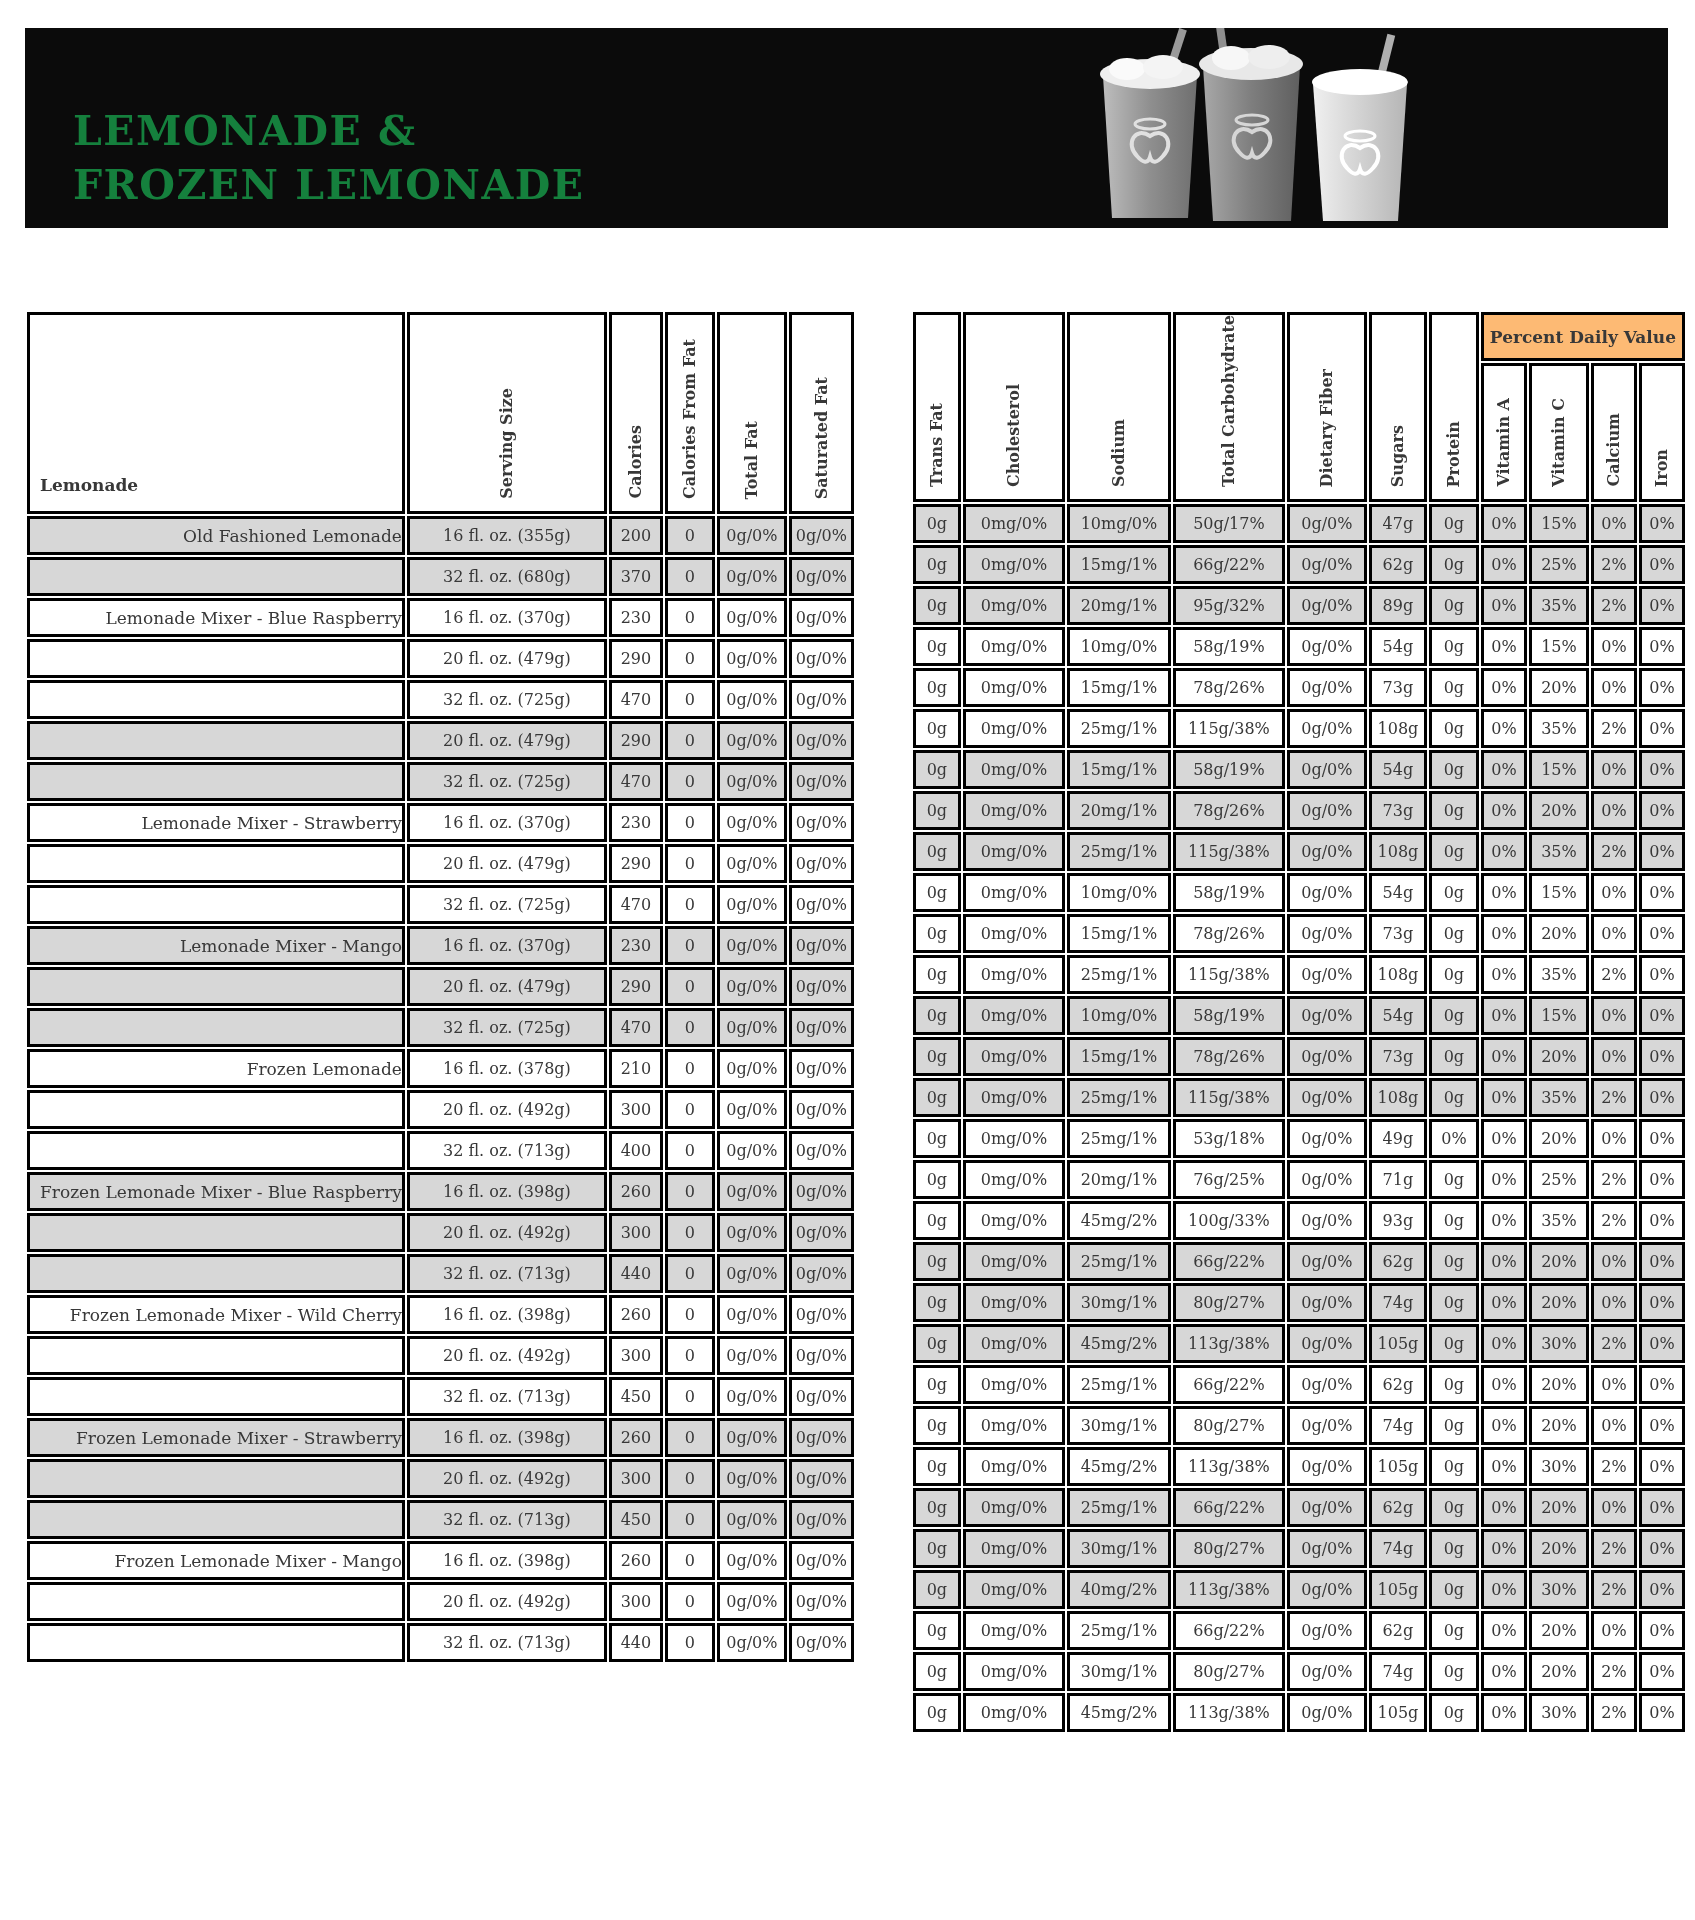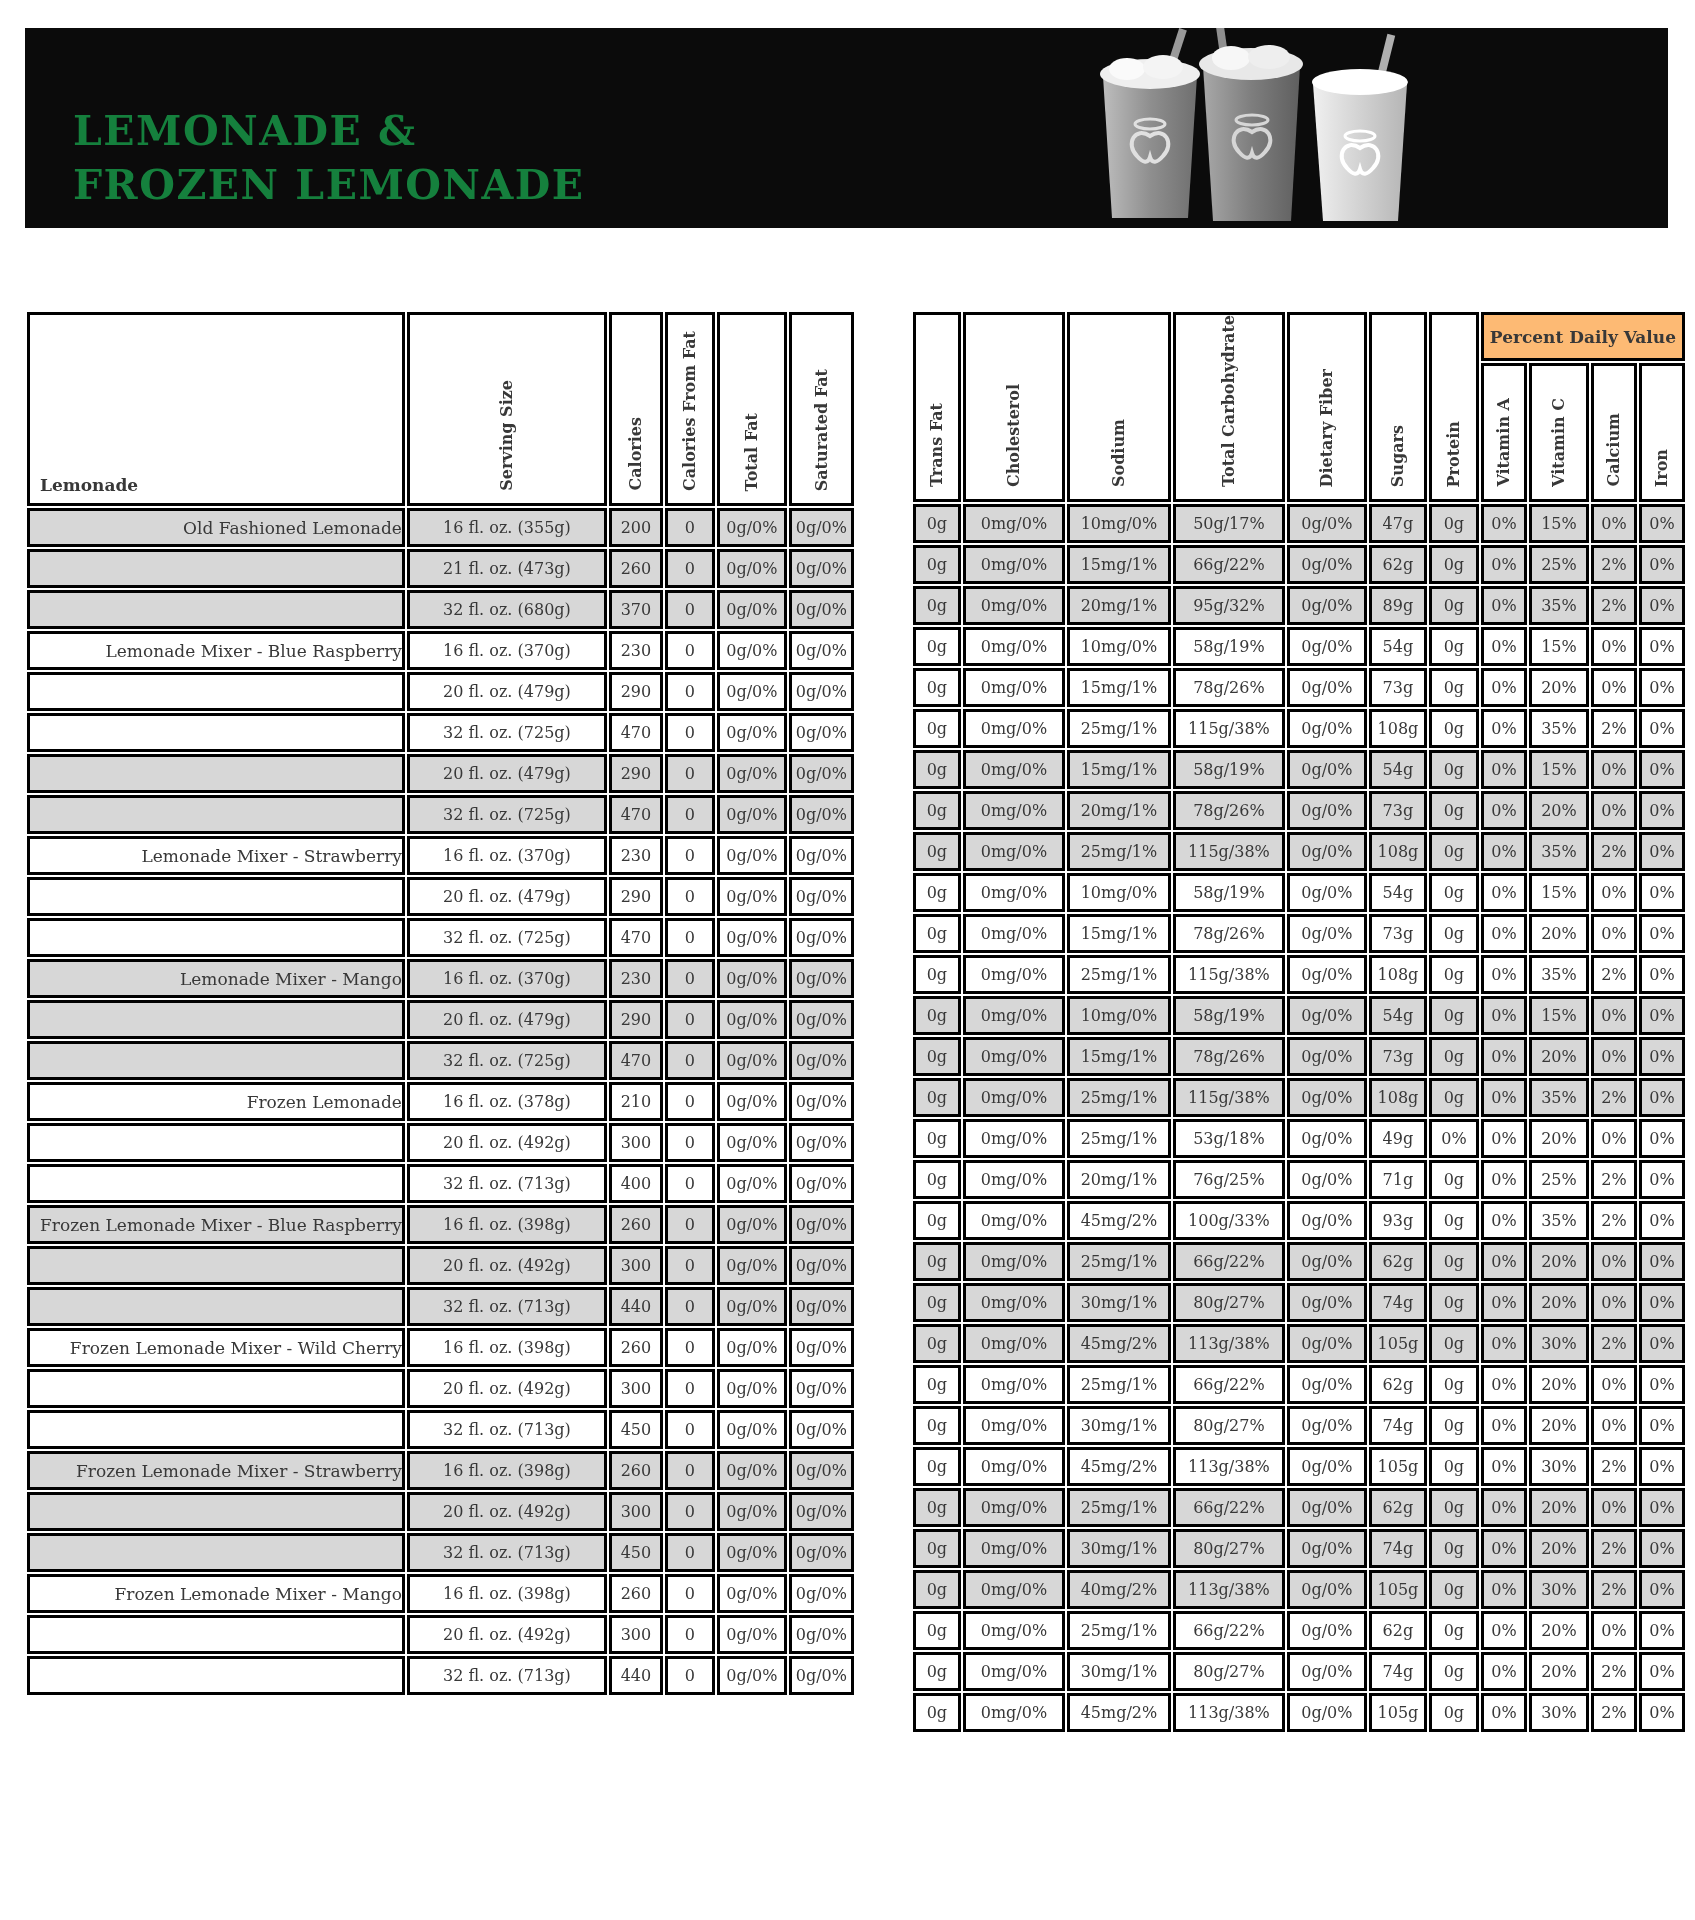--- a/index.html
+++ b/index.html
@@ -27,21 +27,21 @@
     font-size:16px; text-align:center; vertical-align:middle; color:#383838;
     overflow:hidden; white-space:nowrap;
   }
   td { height:33px; }
   thead th { vertical-align:bottom; }
   .rot-th { height:180px; }
   .vert {
     writing-mode:vertical-rl; transform:rotate(180deg);
     display:inline-block; margin-bottom:8px; font-size:16px; white-space:nowrap;
   }
-  .corner-th { text-align:left; padding-left:10px; padding-bottom:8px; font-size:17px; }
+  .corner-th { text-align:left; padding-left:10px; padding-bottom:16px; font-size:17px; }
   .pdv-th { height:42px; background:#fdba74; font-size:17px; vertical-align:middle; }
   .sub-th { height:130px; }
   .name-cell { text-align:right; padding-left:10px; font-size:17px; }
   tr.shade-gray td { background:#d7d7d7; }
   tr.shade-white td { background:#ffffff; }
 </style>
 </head>
 <body>
 
 <div class="page">
@@ -115,28 +115,20 @@
           <th class="rot-th"><span class="vert">Calories From Fat</span></th>
           <th class="rot-th"><span class="vert">Total Fat</span></th>
           <th class="rot-th"><span class="vert">Saturated Fat</span></th>
         </tr>
       </thead>
       <tbody id="left-body">
           <tr class="shade-gray">
             <td class="name-cell">Old Fashioned Lemonade</td>
             <td>16 fl. oz. (355g)</td>
             <td>200</td>
-            <td>0</td>
-            <td>0g/0%</td>
-            <td>0g/0%</td>
-          </tr>
-          <tr class="shade-gray">
-            <td class="name-cell"></td>
-            <td>21 fl. oz. (473g)</td>
-            <td>260</td>
             <td>0</td>
             <td>0g/0%</td>
             <td>0g/0%</td>
           </tr>
           <tr class="shade-gray">
             <td class="name-cell"></td>
             <td>32 fl. oz. (680g)</td>
             <td>370</td>
             <td>0</td>
             <td>0g/0%</td>

